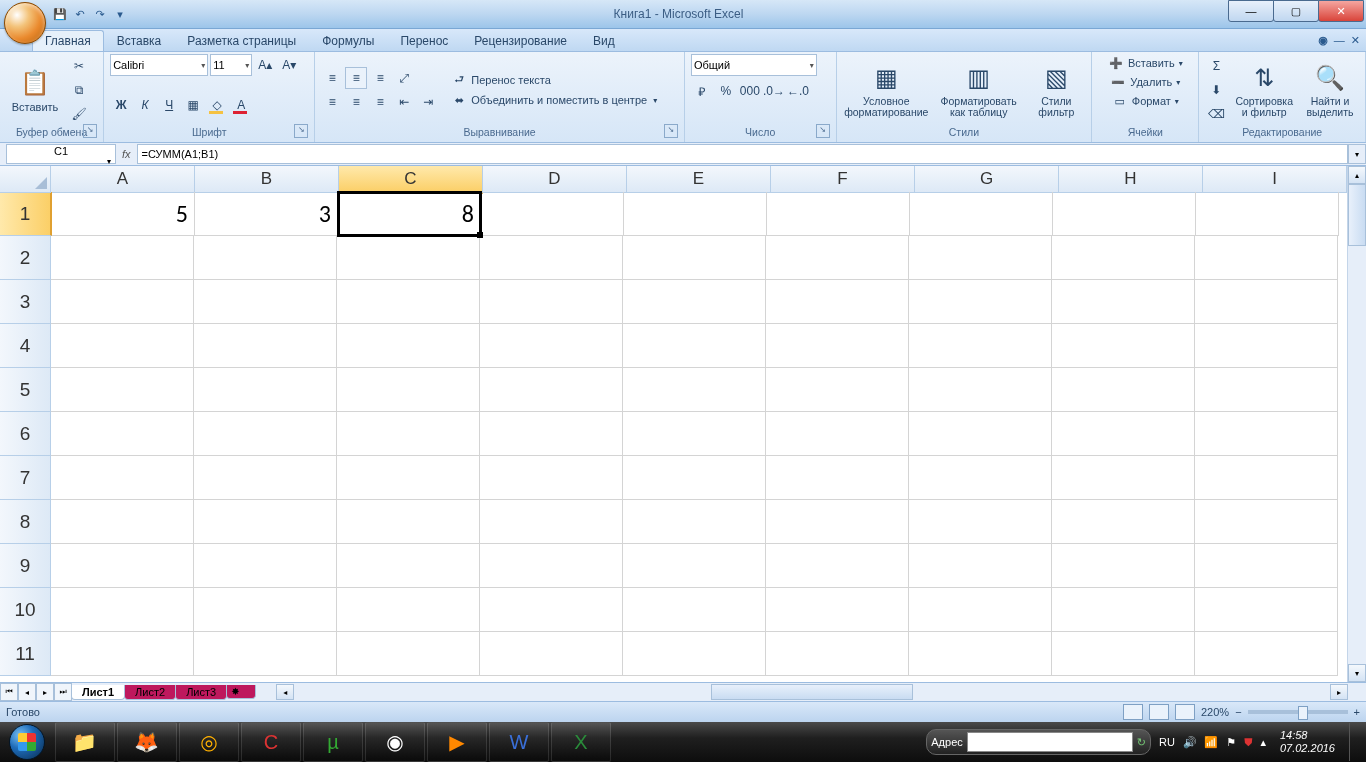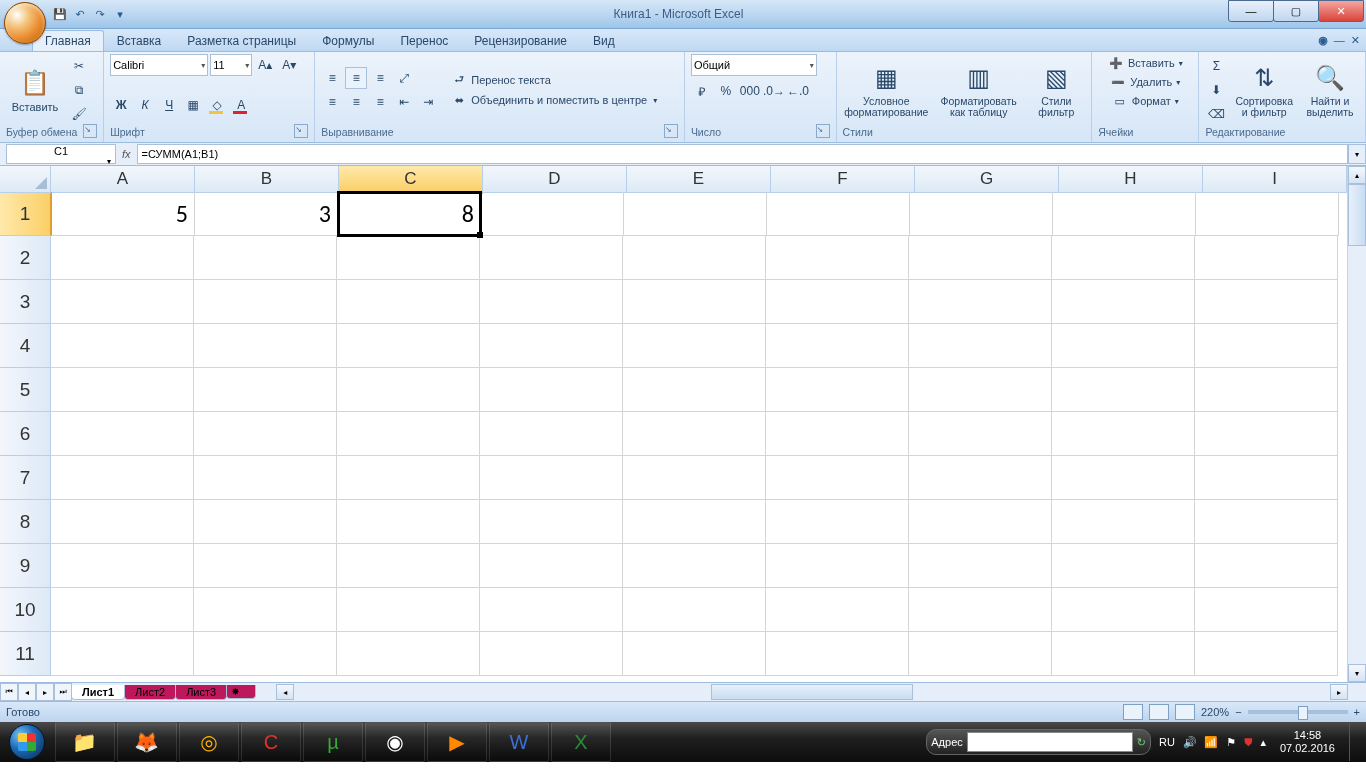--- a/index.html
+++ b/index.html
@@ -14,21 +14,21 @@
 .winbtn.close{background:linear-gradient(180deg,#f5a6a0,#d9443a);color:#fff;}
 
 .ribtabs{height:22px;background:linear-gradient(180deg,#d8e8fa,#bfd8f2);display:flex;align-items:center;padding-left:32px;border-bottom:1px solid #9cbce0;}
 .ribtab{padding:3px 12px;color:#2a4869;font-size:12px;cursor:default;border:1px solid transparent;border-bottom:none;border-radius:3px 3px 0 0;}
 .ribtab.active{background:#e6f0fa;border-color:#9cbce0;}
 .ribhelp{margin-left:auto;display:flex;align-items:center;gap:6px;padding-right:6px;}
 
 .ribbon{height:90px;background:linear-gradient(180deg,#ecf3fb,#d6e6f7);display:flex;border-bottom:1px solid #9cbce0;}
 .group{border-right:1px solid #b7cfe8;display:flex;flex-direction:column;justify-content:space-between;padding:2px 6px;}
 .group-body{flex:1;display:flex;align-items:center;gap:4px;}
-.group-label{text-align:left;font-size:10.5px;color:#4a6a8f;padding-bottom:2px;position:relative;}
+.group-label{text-align:center;font-size:10.5px;color:#4a6a8f;padding-bottom:2px;position:relative;}
 .group-label .launcher{position:absolute;right:0;bottom:2px;width:12px;height:12px;border:1px solid #8aa9ca;font-size:8px;line-height:10px;color:#4a6a8f;}
 .bigbtn{display:flex;flex-direction:column;align-items:center;justify-content:center;gap:2px;padding:2px 4px;text-align:center;font-size:11px;color:#2a4869;min-width:50px;}
 .bigbtn .ic{width:32px;height:32px;display:flex;align-items:center;justify-content:center;font-size:24px;}
 .col{display:flex;flex-direction:column;gap:2px;}
 .row{display:flex;gap:2px;align-items:center;}
 .smbtn{width:20px;height:20px;border:1px solid transparent;display:flex;align-items:center;justify-content:center;font-size:12px;color:#2a4869;}
 .smbtn.bord{border-color:#a8c0da;background:#eaf2fb;}
 .combo{height:20px;border:1px solid #a8c0da;background:#fff;display:flex;align-items:center;padding:0 2px;font-size:11px;}
 .combo .dd{margin-left:auto;font-size:8px;color:#555;}
 .line-btn{display:flex;align-items:center;gap:4px;font-size:11px;color:#2a4869;padding:1px 2px;}
@@ -77,21 +77,21 @@
 .viewbtn{width:18px;height:14px;border:1px solid #7ea0c4;background:#eaf2fb;}
 .zoom-track{width:100px;height:4px;background:#a8c0da;position:relative;}
 .zoom-track .zt{position:absolute;top:-4px;left:50%;width:8px;height:12px;background:#eaf2fb;border:1px solid #7ea0c4;}
 
 .taskbar{height:40px;background:linear-gradient(180deg,#4a4a4a,#1f1f1f 40%,#0d0d0d);display:flex;align-items:center;color:#fff;}
 .startbtn{width:54px;height:40px;display:flex;align-items:center;justify-content:center;}
 .startorb{width:34px;height:34px;border-radius:50%;background:radial-gradient(circle at 30% 30%,#79c2f5,#1e6bb8 40%,#082a4c);border:1px solid #031526;position:relative;}
 .startorb::before{content:"";position:absolute;left:8px;top:8px;width:18px;height:18px;background:conic-gradient(#e33 0 25%,#3a3 0 50%,#39e 0 75%,#fc3 0);border-radius:2px;filter:blur(.3px);}
 .tbtn{width:58px;height:38px;border:1px solid rgba(255,255,255,.12);border-radius:2px;margin:0 1px;display:flex;align-items:center;justify-content:center;font-size:20px;background:linear-gradient(180deg,rgba(255,255,255,.08),rgba(0,0,0,.2));}
 .tray{margin-left:auto;display:flex;align-items:center;gap:8px;padding:0 8px;font-size:11px;}
-.clock{text-align:center;line-height:13px;padding:0 6px;}
+.clock{text-align:left;line-height:13px;padding:0 6px;font-style:italic;}
 .addrbox{display:flex;align-items:center;gap:4px;background:linear-gradient(180deg,#555,#222);border:1px solid #666;padding:2px 4px;border-radius:10px;}
 .addrbox input{width:160px;height:18px;border:1px solid #888;background:#fff;font-size:11px;padding:0 2px;}
 </style>
 </head>
 <body>
 
 <div class="titlebar">
   <div class="office-btn"></div>
   <div class="qat">
     <div class="qat-btn">💾</div>

